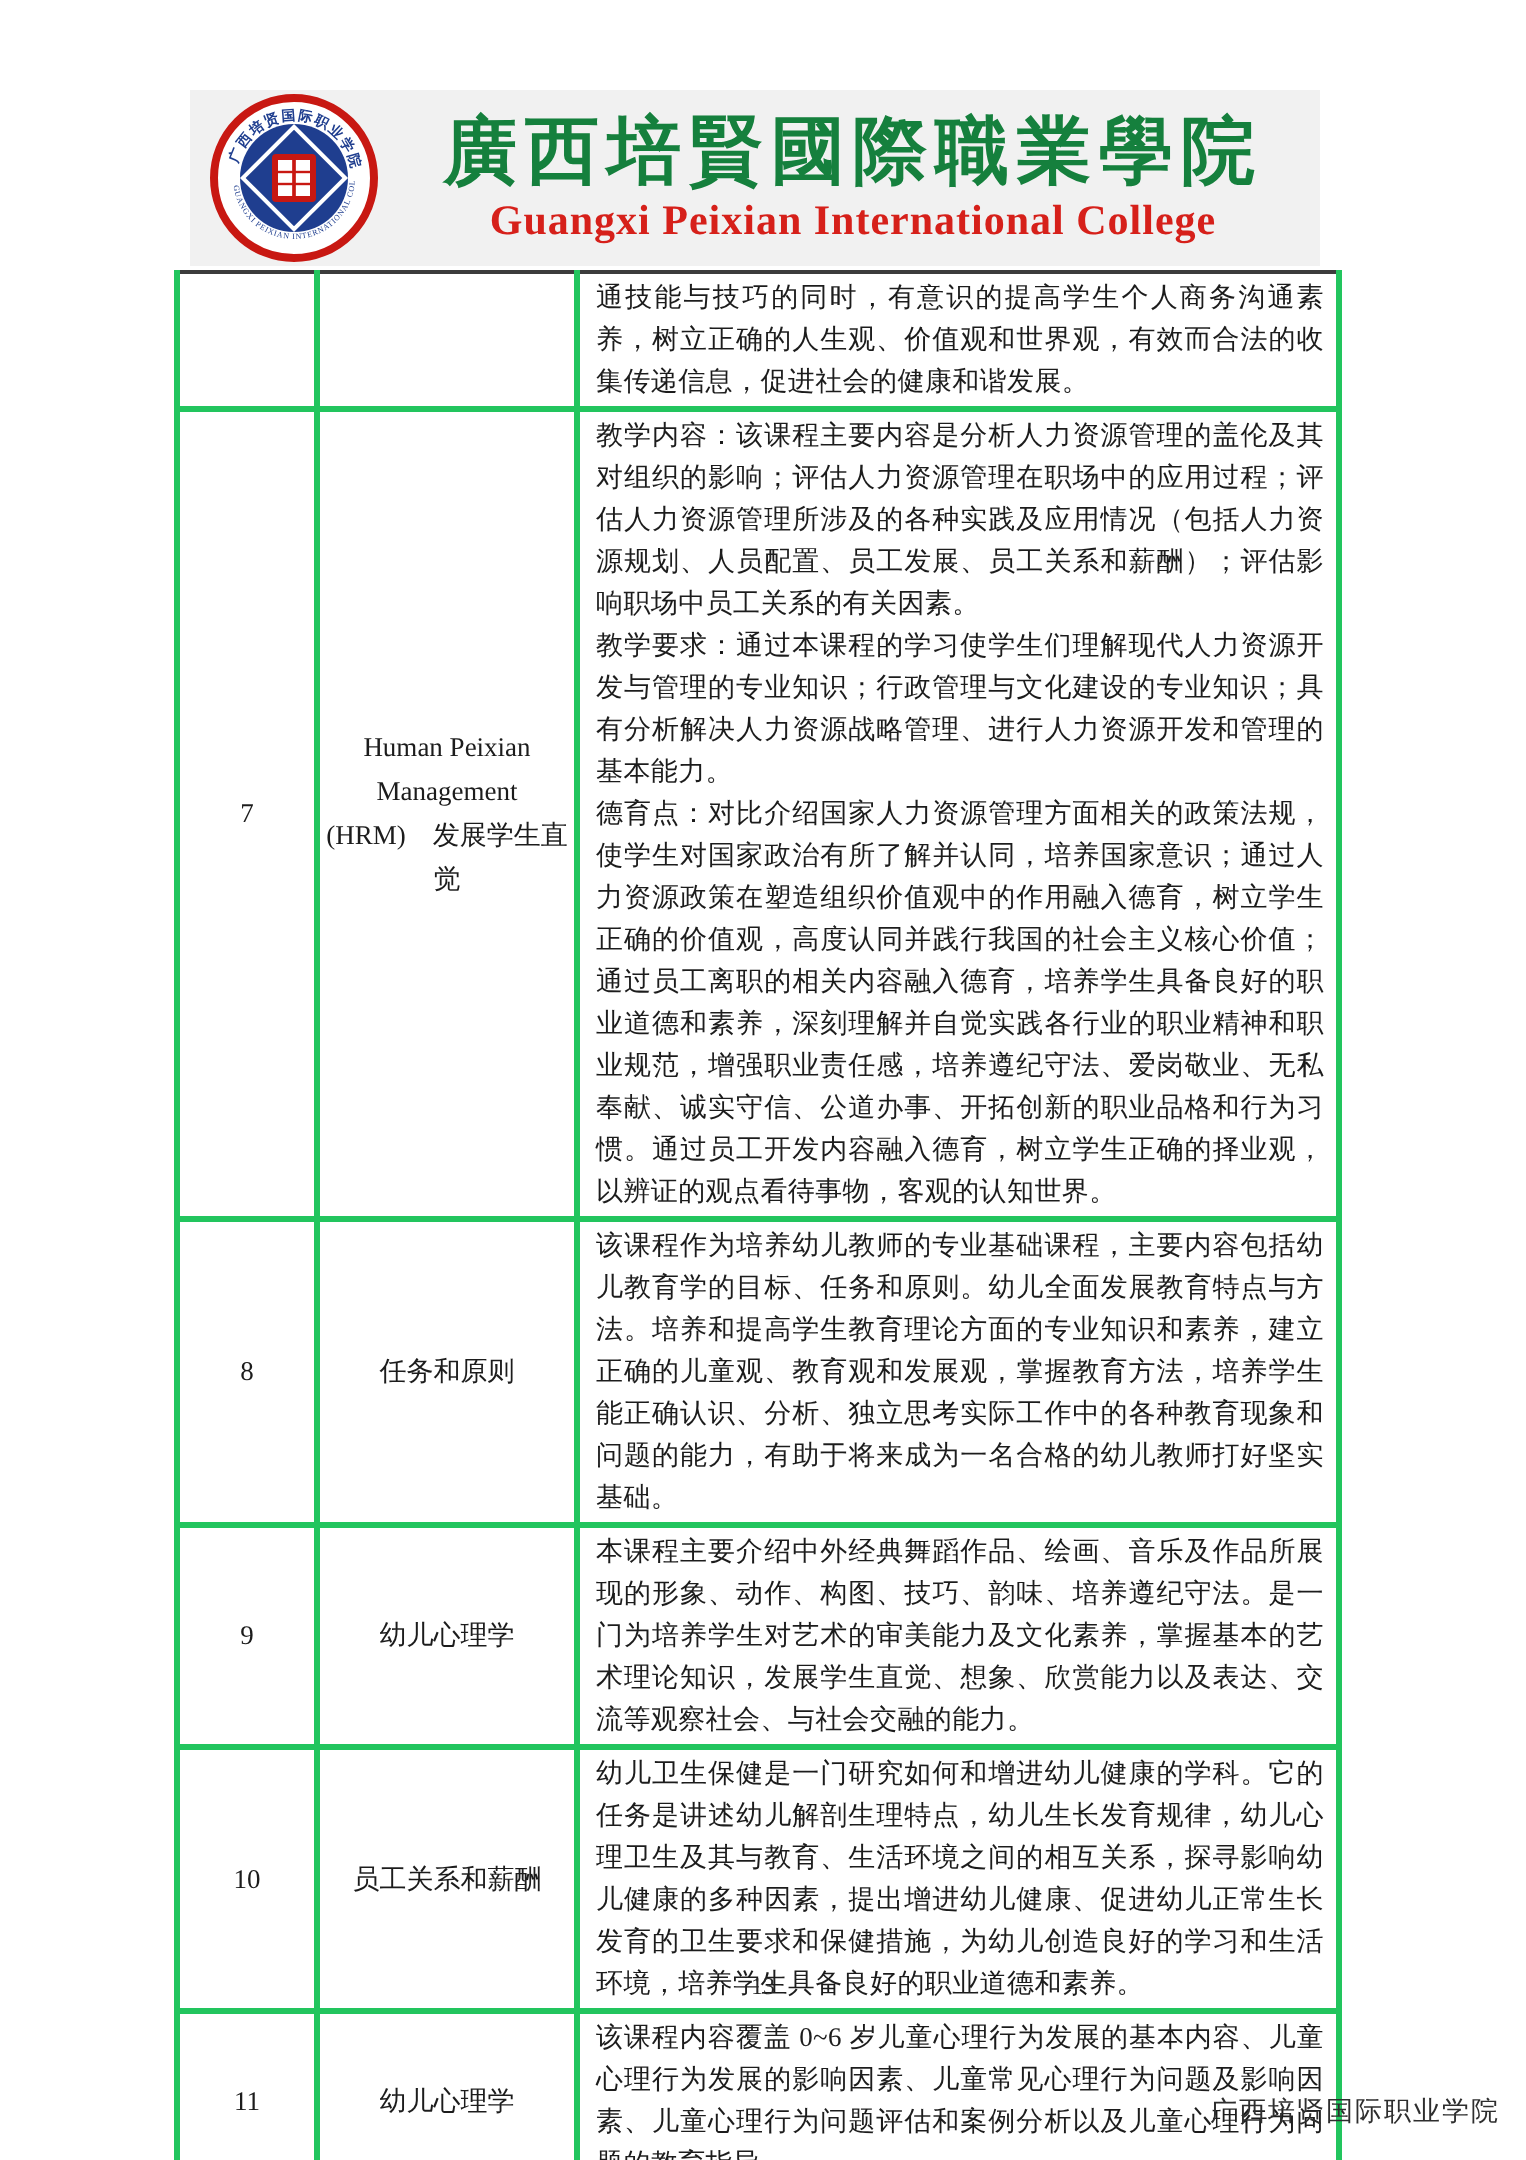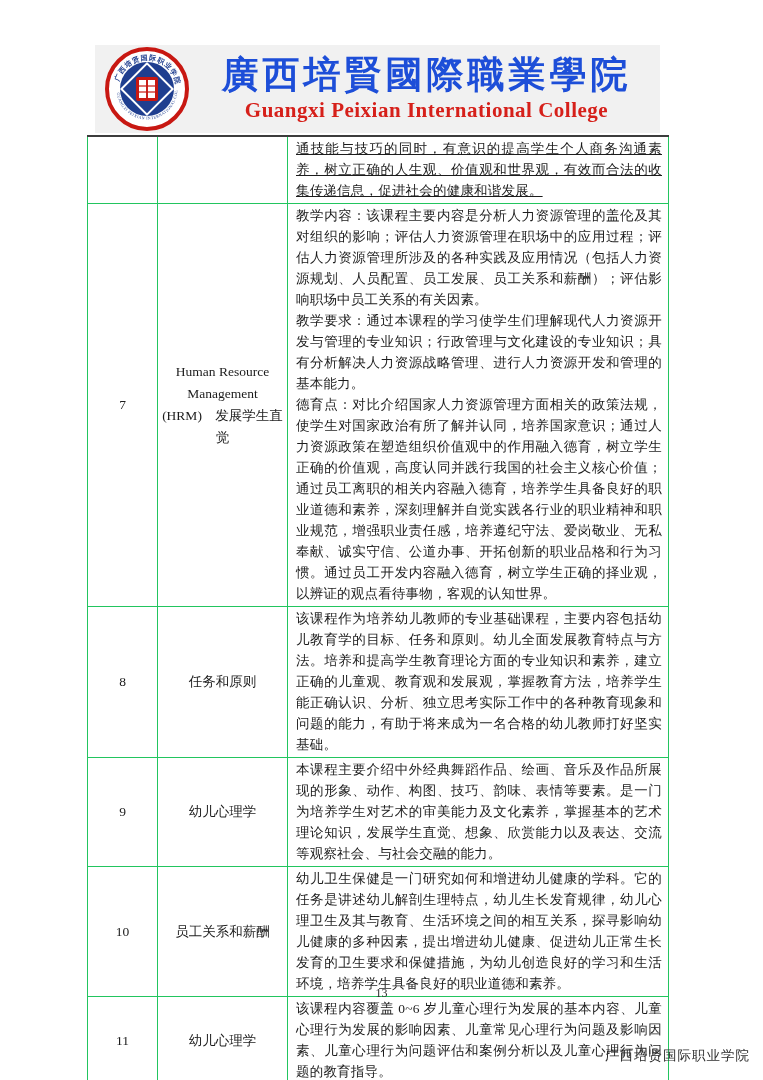--- a/index.html
+++ b/index.html
@@ -15,49 +15,49 @@
 
   
   .header-box {
     position: absolute; left: 95px; top: 45px; width: 565px; height: 88px;
     background: #f1f1f1;
     display: flex; align-items: center;
   }
   .logo-wrap { width: 104px; height: 84px; display: flex; align-items: center; justify-content: center; }
   .titles { flex: 1; text-align: center; padding-right: 6px; }
   .title-zh {
-    color: #1d4ed8;
+    color: #15803d;
     font-size: 37px; font-weight: bold;
     letter-spacing: 4px;
     line-height: 42px;
-    font-family: Liberation Mono, monospace;
+    font-family: Liberation Serif, serif;
     white-space: nowrap;
   }
   .title-en {
     color: #d6201a;
     font-size: 21px; font-weight: bold;
     line-height: 25px;
     letter-spacing: 0.5px;
     font-family: "Liberation Serif", "DejaVu Serif", serif;
     white-space: nowrap;
   }
 
   
   table.course-table {
     position: absolute; left: 87px; top: 135px;
     width: 581px;
     border-collapse: collapse;
     table-layout: fixed;
     font-size: 13.5px;
   }
   .course-table td {
-    border: 1px solid #22c55e;
+    border: 3px solid #22c55e;
     vertical-align: middle;
   }
-  .course-table tr:first-child td { border-top: 2px solid #3c3c3c; text-decoration: underline; }
+  .course-table tr:first-child td { border-top: 2px solid #3c3c3c; }
   .col-no   { width: 70px;  text-align: center; font-family: "Liberation Serif", serif; }
   .col-name { width: 130px; text-align: center; line-height: 22px; }
   .col-desc { width: 381px; vertical-align: top; }
   .desc-inner { padding: 1px 6px 2px 8px; }
   .desc-inner p {
     text-align: justify;
     line-height: 21px;
     letter-spacing: 0.2px;
     text-justify: inter-ideograph;
   }
@@ -124,21 +124,21 @@
         <td class="col-desc">
           <div class="desc-inner">
               <p>通技能与技巧的同时，有意识的提高学生个人商务沟通素养，树立正确的人生观、价值观和世界观，有效而合法的收集传递信息，促进社会的健康和谐发展。</p>
             </div>
         </td>
       </tr>
 
       <tr class="r-7">
         <td class="col-no">7</td>
         <td class="col-name">
-          <div>Human Resource</div>
+          <div>Human Peixian</div>
           <div>Management</div>
           <div>(HRM)　发展学生直觉</div>
         </td>
         <td class="col-desc">
           <div class="desc-inner">
             <p>教学内容：该课程主要内容是分析人力资源管理的盖伦及其对组织的影响；评估人力资源管理在职场中的应用过程；评估人力资源管理所涉及的各种实践及应用情况（包括人力资源规划、人员配置、员工发展、员工关系和薪酬）；评估影响职场中员工关系的有关因素。</p>
             <p>教学要求：通过本课程的学习使学生们理解现代人力资源开发与管理的专业知识；行政管理与文化建设的专业知识；具有分析解决人力资源战略管理、进行人力资源开发和管理的基本能力。</p>
             <p>德育点：对比介绍国家人力资源管理方面相关的政策法规，使学生对国家政治有所了解并认同，培养国家意识；通过人力资源政策在塑造组织价值观中的作用融入德育，树立学生正确的价值观，高度认同并践行我国的社会主义核心价值；通过员工离职的相关内容融入德育，培养学生具备良好的职业道德和素养，深刻理解并自觉实践各行业的职业精神和职业规范，增强职业责任感，培养遵纪守法、爱岗敬业、无私奉献、诚实守信、公道办事、开拓创新的职业品格和行为习惯。通过员工开发内容融入德育，树立学生正确的择业观， 以辨证的观点看待事物，客观的认知世界。</p>
           </div>
         </td>
@@ -152,21 +152,21 @@
               <p>该课程作为培养幼儿教师的专业基础课程，主要内容包括幼儿教育学的目标、任务和原则。幼儿全面发展教育特点与方法。培养和提高学生教育理论方面的专业知识和素养，建立正确的儿童观、教育观和发展观，掌握教育方法，培养学生能正确认识、分析、独立思考实际工作中的各种教育现象和问题的能力，有助于将来成为一名合格的幼儿教师打好坚实基础。</p>
             </div>
         </td>
       </tr>
 
       <tr class="r-9">
         <td class="col-no">9</td>
         <td class="col-name">幼儿心理学</td>
         <td class="col-desc">
           <div class="desc-inner">
-              <p>本课程主要介绍中外经典舞蹈作品、绘画、音乐及作品所展现的形象、动作、构图、技巧、韵味、表情等要素。是一门为培养学生对艺术的审美能力及文化素养，掌握基本的艺术理论知识，发展学生直觉、想象、欣赏能力以及表达、交流等观察社会、与社会交融的能力。</p>
+              <p>本课程主要介绍中外经典舞蹈作品、绘画、音乐及作品所展现的形象、动作、构图、技巧、韵味、培养遵纪守法。是一门为培养学生对艺术的审美能力及文化素养，掌握基本的艺术理论知识，发展学生直觉、想象、欣赏能力以及表达、交流等观察社会、与社会交融的能力。</p>
             </div>
         </td>
       </tr>
 
       <tr class="r-10">
         <td class="col-no">10</td>
         <td class="col-name">员工关系和薪酬</td>
         <td class="col-desc">
           <div class="desc-inner">
               <p>幼儿卫生保健是一门研究如何和增进幼儿健康的学科。它的任务是讲述幼儿解剖生理特点，幼儿生长发育规律，幼儿心理卫生及其与教育、生活环境之间的相互关系，探寻影响幼儿健康的多种因素，提出增进幼儿健康、促进幼儿正常生长发育的卫生要求和保健措施，为幼儿创造良好的学习和生活环境，培养学生具备良好的职业道德和素养。</p>

